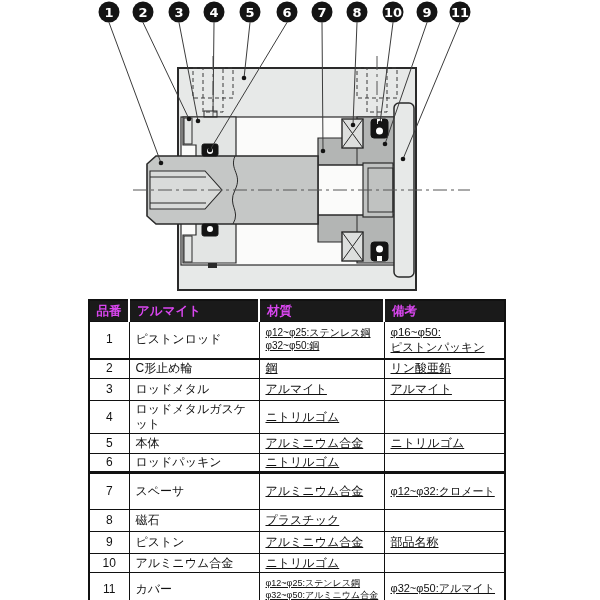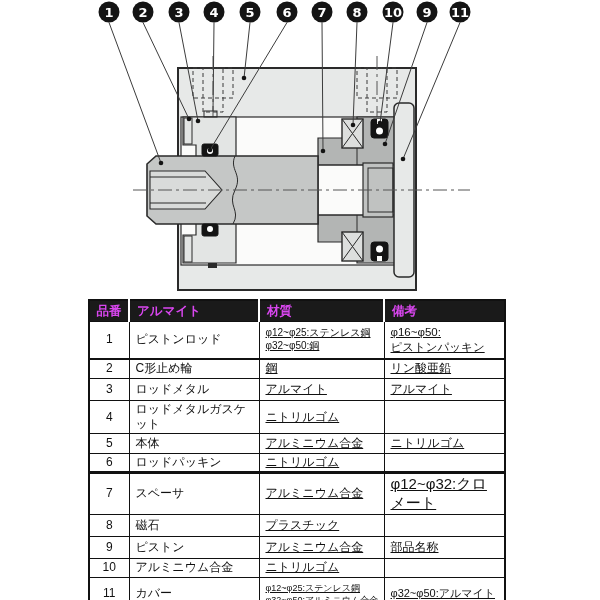--- a/index.html
+++ b/index.html
@@ -43,21 +43,21 @@
   .parts-table tbody tr:nth-child(6){height:19px;}
   .parts-table tbody tr:nth-child(7){height:37px;}
   .parts-table tbody tr:nth-child(8){height:22px;}
   .parts-table tbody tr:nth-child(9){height:22px;}
   .parts-table tbody tr:nth-child(10){height:19px;}
   .parts-table tbody tr:nth-child(11){height:34px;}
   .parts-table tbody tr:nth-child(1) td{border-bottom-width:2px;}
   .parts-table tbody tr:nth-child(6) td{border-bottom-width:3px;}
   .parts-table tbody tr:nth-child(1) td.col-material{font-size:10px;}
   .parts-table tbody tr:nth-child(1) td.col-note{font-size:11.5px;}
-  .parts-table tbody tr:nth-child(7) td.col-note{font-size:15px;margin-top:29px;}
+  .parts-table tbody tr:nth-child(7) td.col-note{font-size:11px;margin-top:29px;}
   .parts-table tbody tr:nth-child(11) td.col-material{font-size:9px;line-height:1.35;}
   .parts-table tbody tr:nth-child(11) td.col-note{font-size:11px;}
 </style>
 </head>
 <body>
 
 <div class="page">
 
   <svg width="600" height="296" viewBox="0 0 600 296">
 

